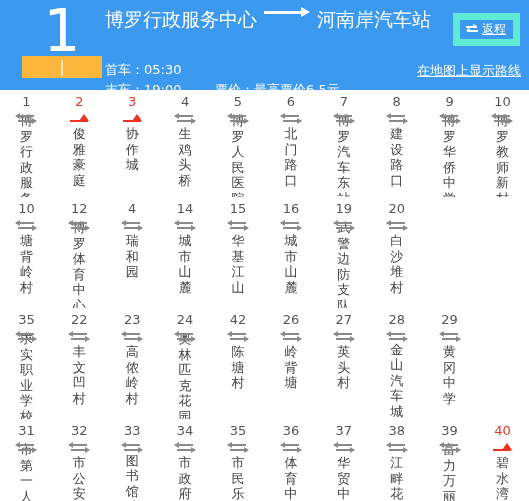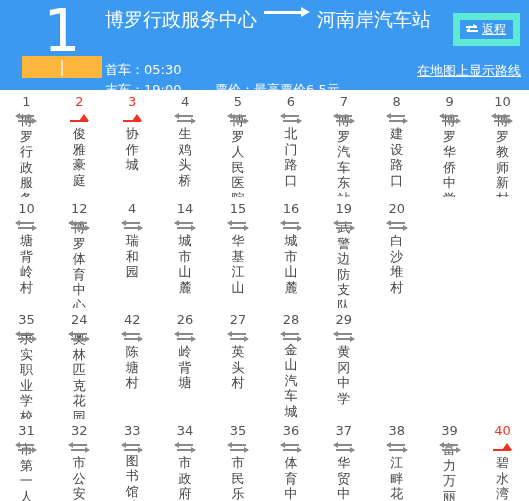--- a/index.html
+++ b/index.html
@@ -355,20 +355,40 @@
           <div class="st-num">35</div>
           <div class="dir-ico two">
             <b class="ln1"></b>
             <b class="ln2"></b>
             <s class="hd1"></s>
             <s class="hd2"></s>
           </div>
           <div class="st-name">求实职业学校</div>
         </div>
         <div class="st-cell">
+          <div class="st-num">22</div>
+          <div class="dir-ico two">
+            <b class="ln1"></b>
+            <b class="ln2"></b>
+            <s class="hd1"></s>
+            <s class="hd2"></s>
+          </div>
+          <div class="st-name">丰文凹村</div>
+        </div>
+        <div class="st-cell">
+          <div class="st-num">23</div>
+          <div class="dir-ico two">
+            <b class="ln1"></b>
+            <b class="ln2"></b>
+            <s class="hd1"></s>
+            <s class="hd2"></s>
+          </div>
+          <div class="st-name">高侬岭村</div>
+        </div>
+        <div class="st-cell">
           <div class="st-num">24</div>
           <div class="dir-ico two">
             <b class="ln1"></b>
             <b class="ln2"></b>
             <s class="hd1"></s>
             <s class="hd2"></s>
           </div>
           <div class="st-name">奥林匹克花园</div>
         </div>
         <div class="st-cell">

